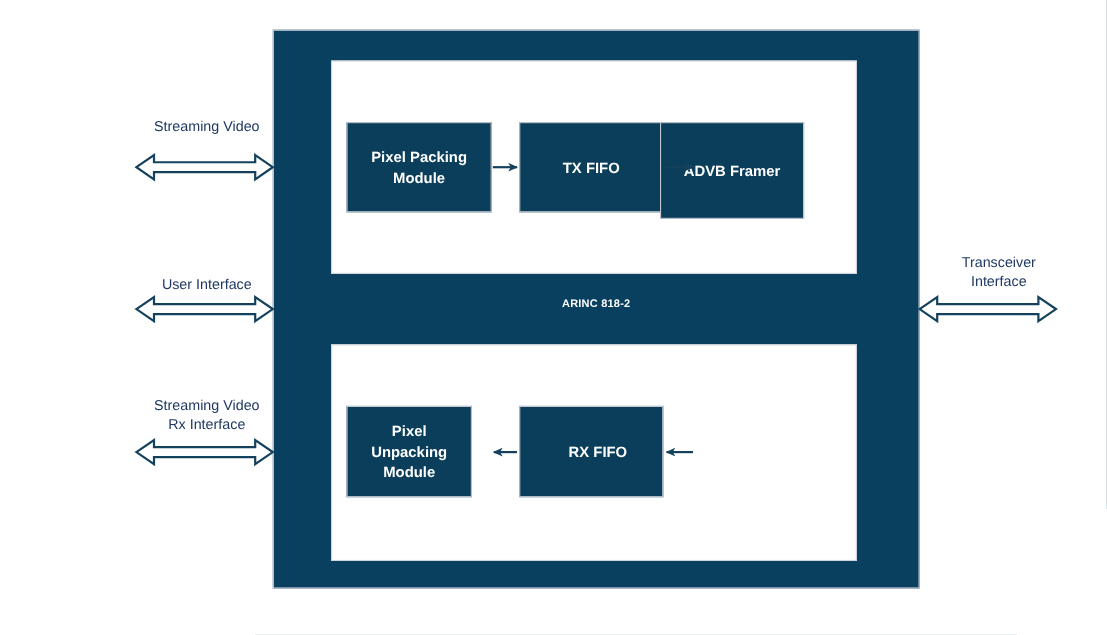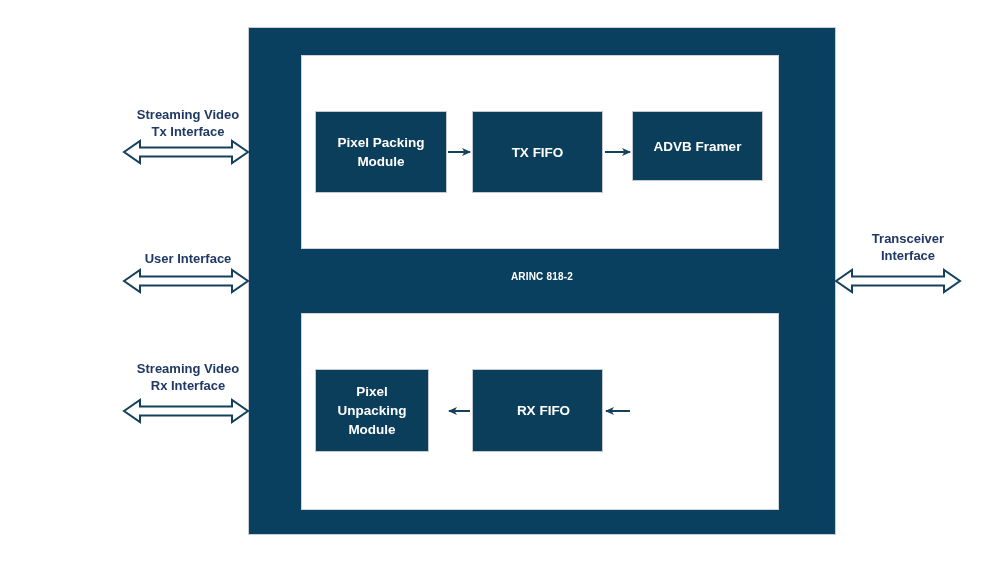--- a/index.html
+++ b/index.html
@@ -51,34 +51,34 @@
     font-weight:bold;
     display:flex;
     align-items:center;
     justify-content:center;
     text-align:center;
     line-height:19px;
     padding:2px 4px;
   }
   .b-pixel-pack   {left:315px;top:111px;width:132px;height:82px;}
   .b-tx-fifo      {left:472px;top:111px;width:131px;height:82px;}
-  .b-advb-framer  {left:632px;top:111px;width:131px;height:70px;}
+  .b-advb-framer  {left:600px;top:111px;width:131px;height:88px;}
   .b-pixel-unpack {left:315px;top:369px;width:114px;height:83px;}
   .b-rx-fifo      {left:472px;top:369px;width:131px;height:83px;padding-left:16px;}
   .b-advb-recover {left:632px;top:369px;width:131px;height:83px;}
 
   
   #arrows{position:absolute;left:0;top:0;width:1006px;height:577px;pointer-events:none;}
 
   
   .iface-label{
     position:absolute;
     color:#1F3864;
     font-size:13px;
-    font-weight:bold;
+    font-weight:normal;
     text-align:center;
     line-height:17px;
   }
   .lbl-stream-tx{left:118px;top:106px;width:140px;}
   .lbl-user     {left:118px;top:250px;width:140px;}
   .lbl-stream-rx{left:118px;top:360px;width:140px;}
   .lbl-transceiver{left:838px;top:230px;width:140px;}
 </style>
 </head>
 <body>
@@ -94,21 +94,20 @@
 
   <div class="block b-pixel-pack">Pixel Packing Module</div>
   <div class="block b-tx-fifo">TX FIFO</div>
   <div class="block b-advb-framer">ADVB Framer</div>
 
   <div class="block b-pixel-unpack">Pixel Unpacking Module</div>
   <div class="block b-rx-fifo">RX FIFO</div>
 
   <div class="iface-label lbl-stream-tx">
     <div>Streaming Video</div>
-    <div>Tx Interface</div>
   </div>
 
   <div class="iface-label lbl-user">
     <div>User Interface</div>
   </div>
 
   <div class="iface-label lbl-stream-rx">
     <div>Streaming Video</div>
     <div>Rx Interface</div>
   </div>

